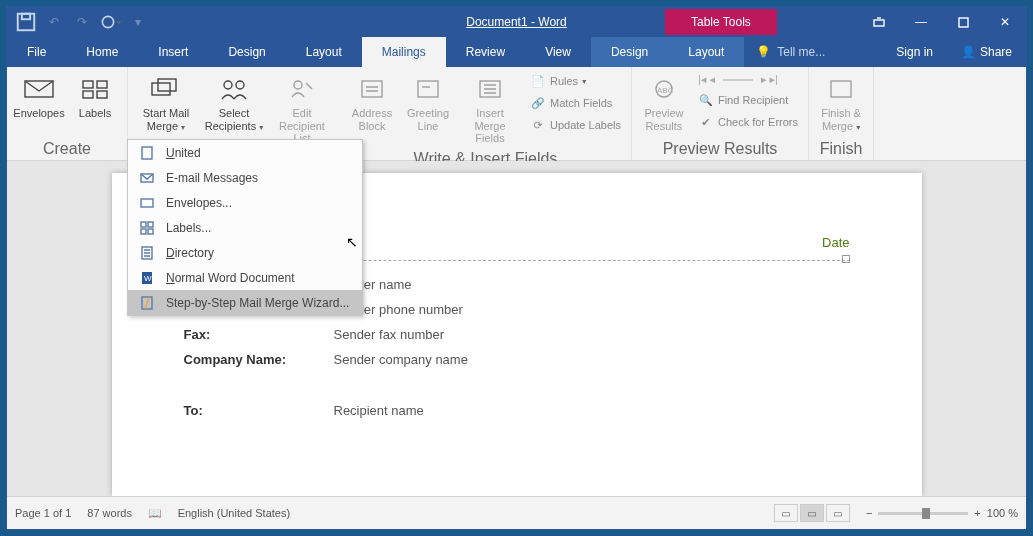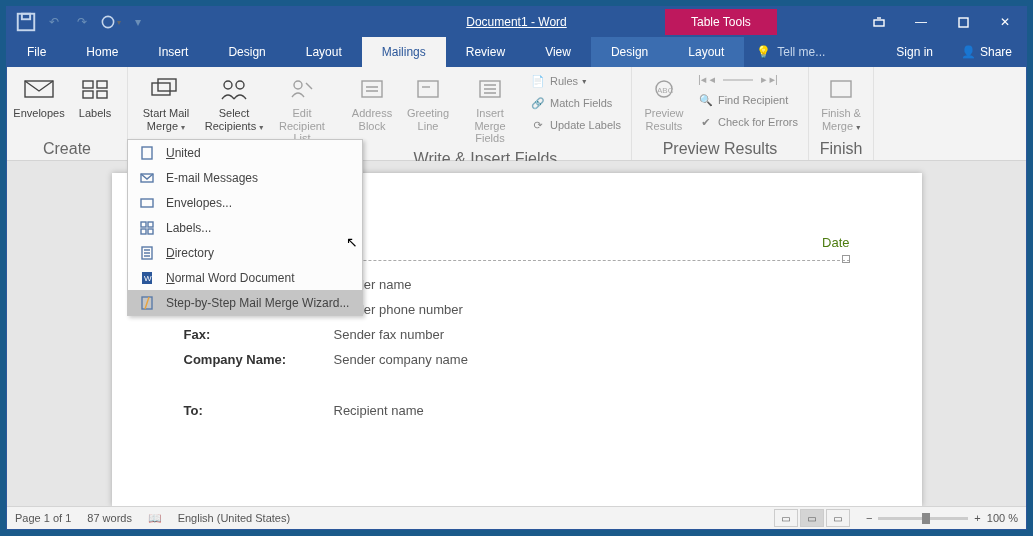--- a/index.html
+++ b/index.html
@@ -55,21 +55,21 @@
 .fax-title { font-family: Georgia, serif; font-size: 62px; font-weight: bold; margin-top: 0; letter-spacing: 4px; color: #111; position: relative; left: 0; }
 .fax-title::before { content: ""; display: inline-block; width: 0; height: 0; border-left: 30px solid #000; border-top: 20px solid transparent; border-bottom: 20px solid transparent; margin-right: 8px; vertical-align: middle; }
 .date-label { position: absolute; right: 72px; top: 62px; font-size: 13px; color: #4d7c0f; }
 .corner-mark { position: absolute; right: 72px; top: 82px; width: 8px; height: 8px; border: 1px solid #999; }
 .dashed { border-top: 1px dashed #aaa; margin: 16px 0; }
 .field-row { display: flex; font-size: 13px; color: #333; margin: 10px 0; }
 .field-label { width: 150px; font-weight: bold; }
 .field-value { color: #555; }
 
 
-.statusbar { height: 23px; background: #f3f3f3; border-top: 1px solid #d4d4d4; display: flex; align-items: center; font-size: 11px; color: #555; padding: 0 8px; gap: 16px; }
+.statusbar { height: 33px; background: #f3f3f3; border-top: 1px solid #d4d4d4; display: flex; align-items: center; font-size: 11px; color: #555; padding: 0 8px; gap: 16px; }
 .statusbar .sp { flex: 1; }
 .view-btns { display: flex; gap: 2px; }
 .view-btn { width: 24px; height: 18px; border: 1px solid #ccc; display: flex; align-items: center; justify-content: center; font-size: 10px; }
 .view-btn.active { background: #d4d4d4; }
 .zoom { display: flex; align-items: center; gap: 6px; }
 .zoom-track { width: 90px; height: 3px; background: #ccc; position: relative; }
 .zoom-thumb { position: absolute; left: 44px; top: -4px; width: 8px; height: 11px; background: #888; }
 
 .cursor-arrow { position: absolute; top: 234px; left: 346px; z-index: 20; font-size: 14px; color: #000; pointer-events:none;}
 

